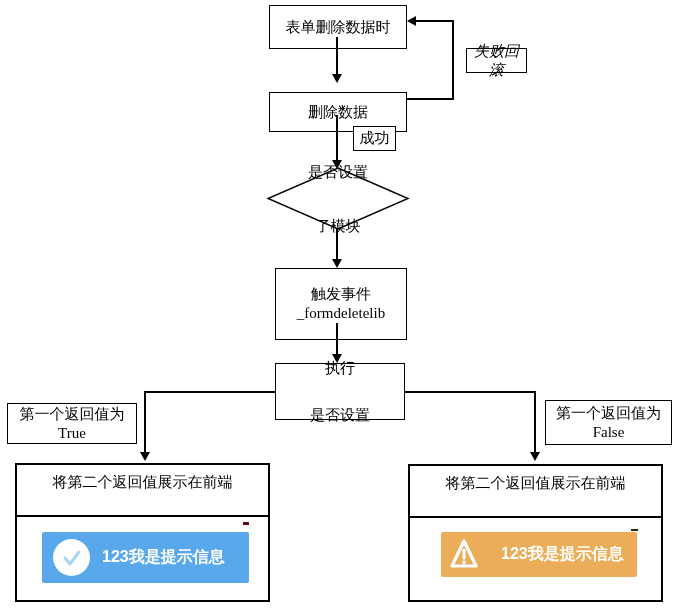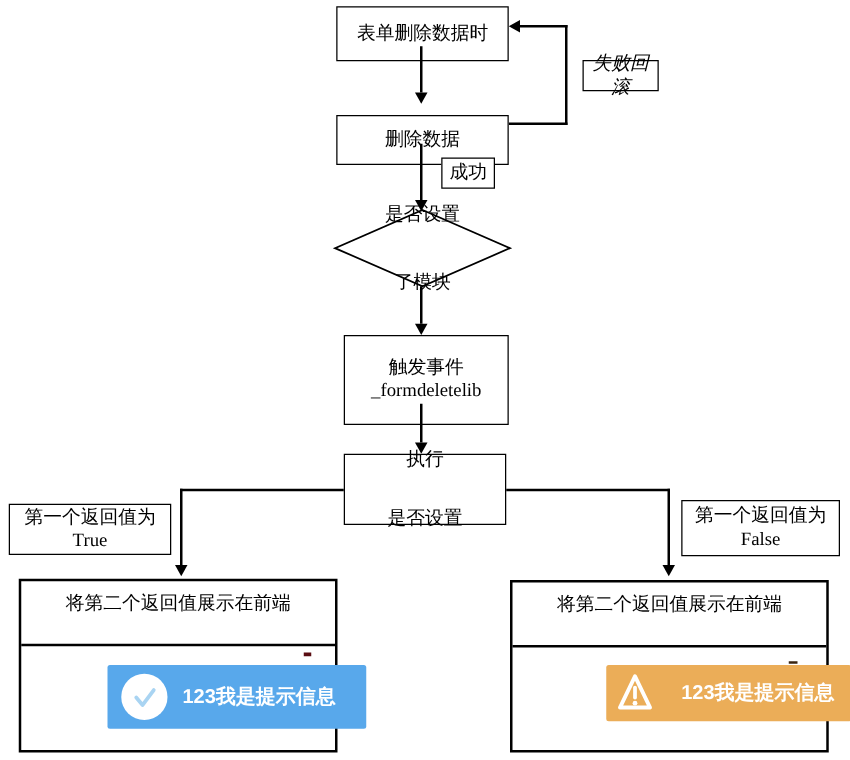--- a/index.html
+++ b/index.html
@@ -30,21 +30,21 @@
   .diamond-wrap{position:absolute;left:266px;top:167px;width:144px;height:63px;}
   .diamond-wrap svg{position:absolute;left:0;top:0;}
   .diamond-text{
     position:absolute;left:0;top:0;width:100%;height:100%;
     display:flex;flex-direction:column;align-items:center;justify-content:center;
     font-size:15px;line-height:18px;text-align:center;gap:36px;
   }
   .toast{
     position:absolute;display:flex;align-items:center;border-radius:2px;
     font-family:"Liberation Sans","DejaVu Sans",sans-serif;
-    font-weight:bold;font-size:16px;color:#ffffff;margin-left:44px;
+    font-weight:bold;font-size:16px;color:#ffffff;
   }
   .toast .msg{position:absolute;left:60px;white-space:nowrap;}
   .check-circle{
     position:absolute;left:11px;top:7px;width:37px;height:37px;border-radius:50%;
     background:#ffffff;display:flex;align-items:center;justify-content:center;
   }
   .warn-tri{position:absolute;left:9px;top:6px;}
   .artifact{position:absolute;}
   .mono-sub{font-family:"Liberation Serif","DejaVu Serif",serif;}
 </style>

